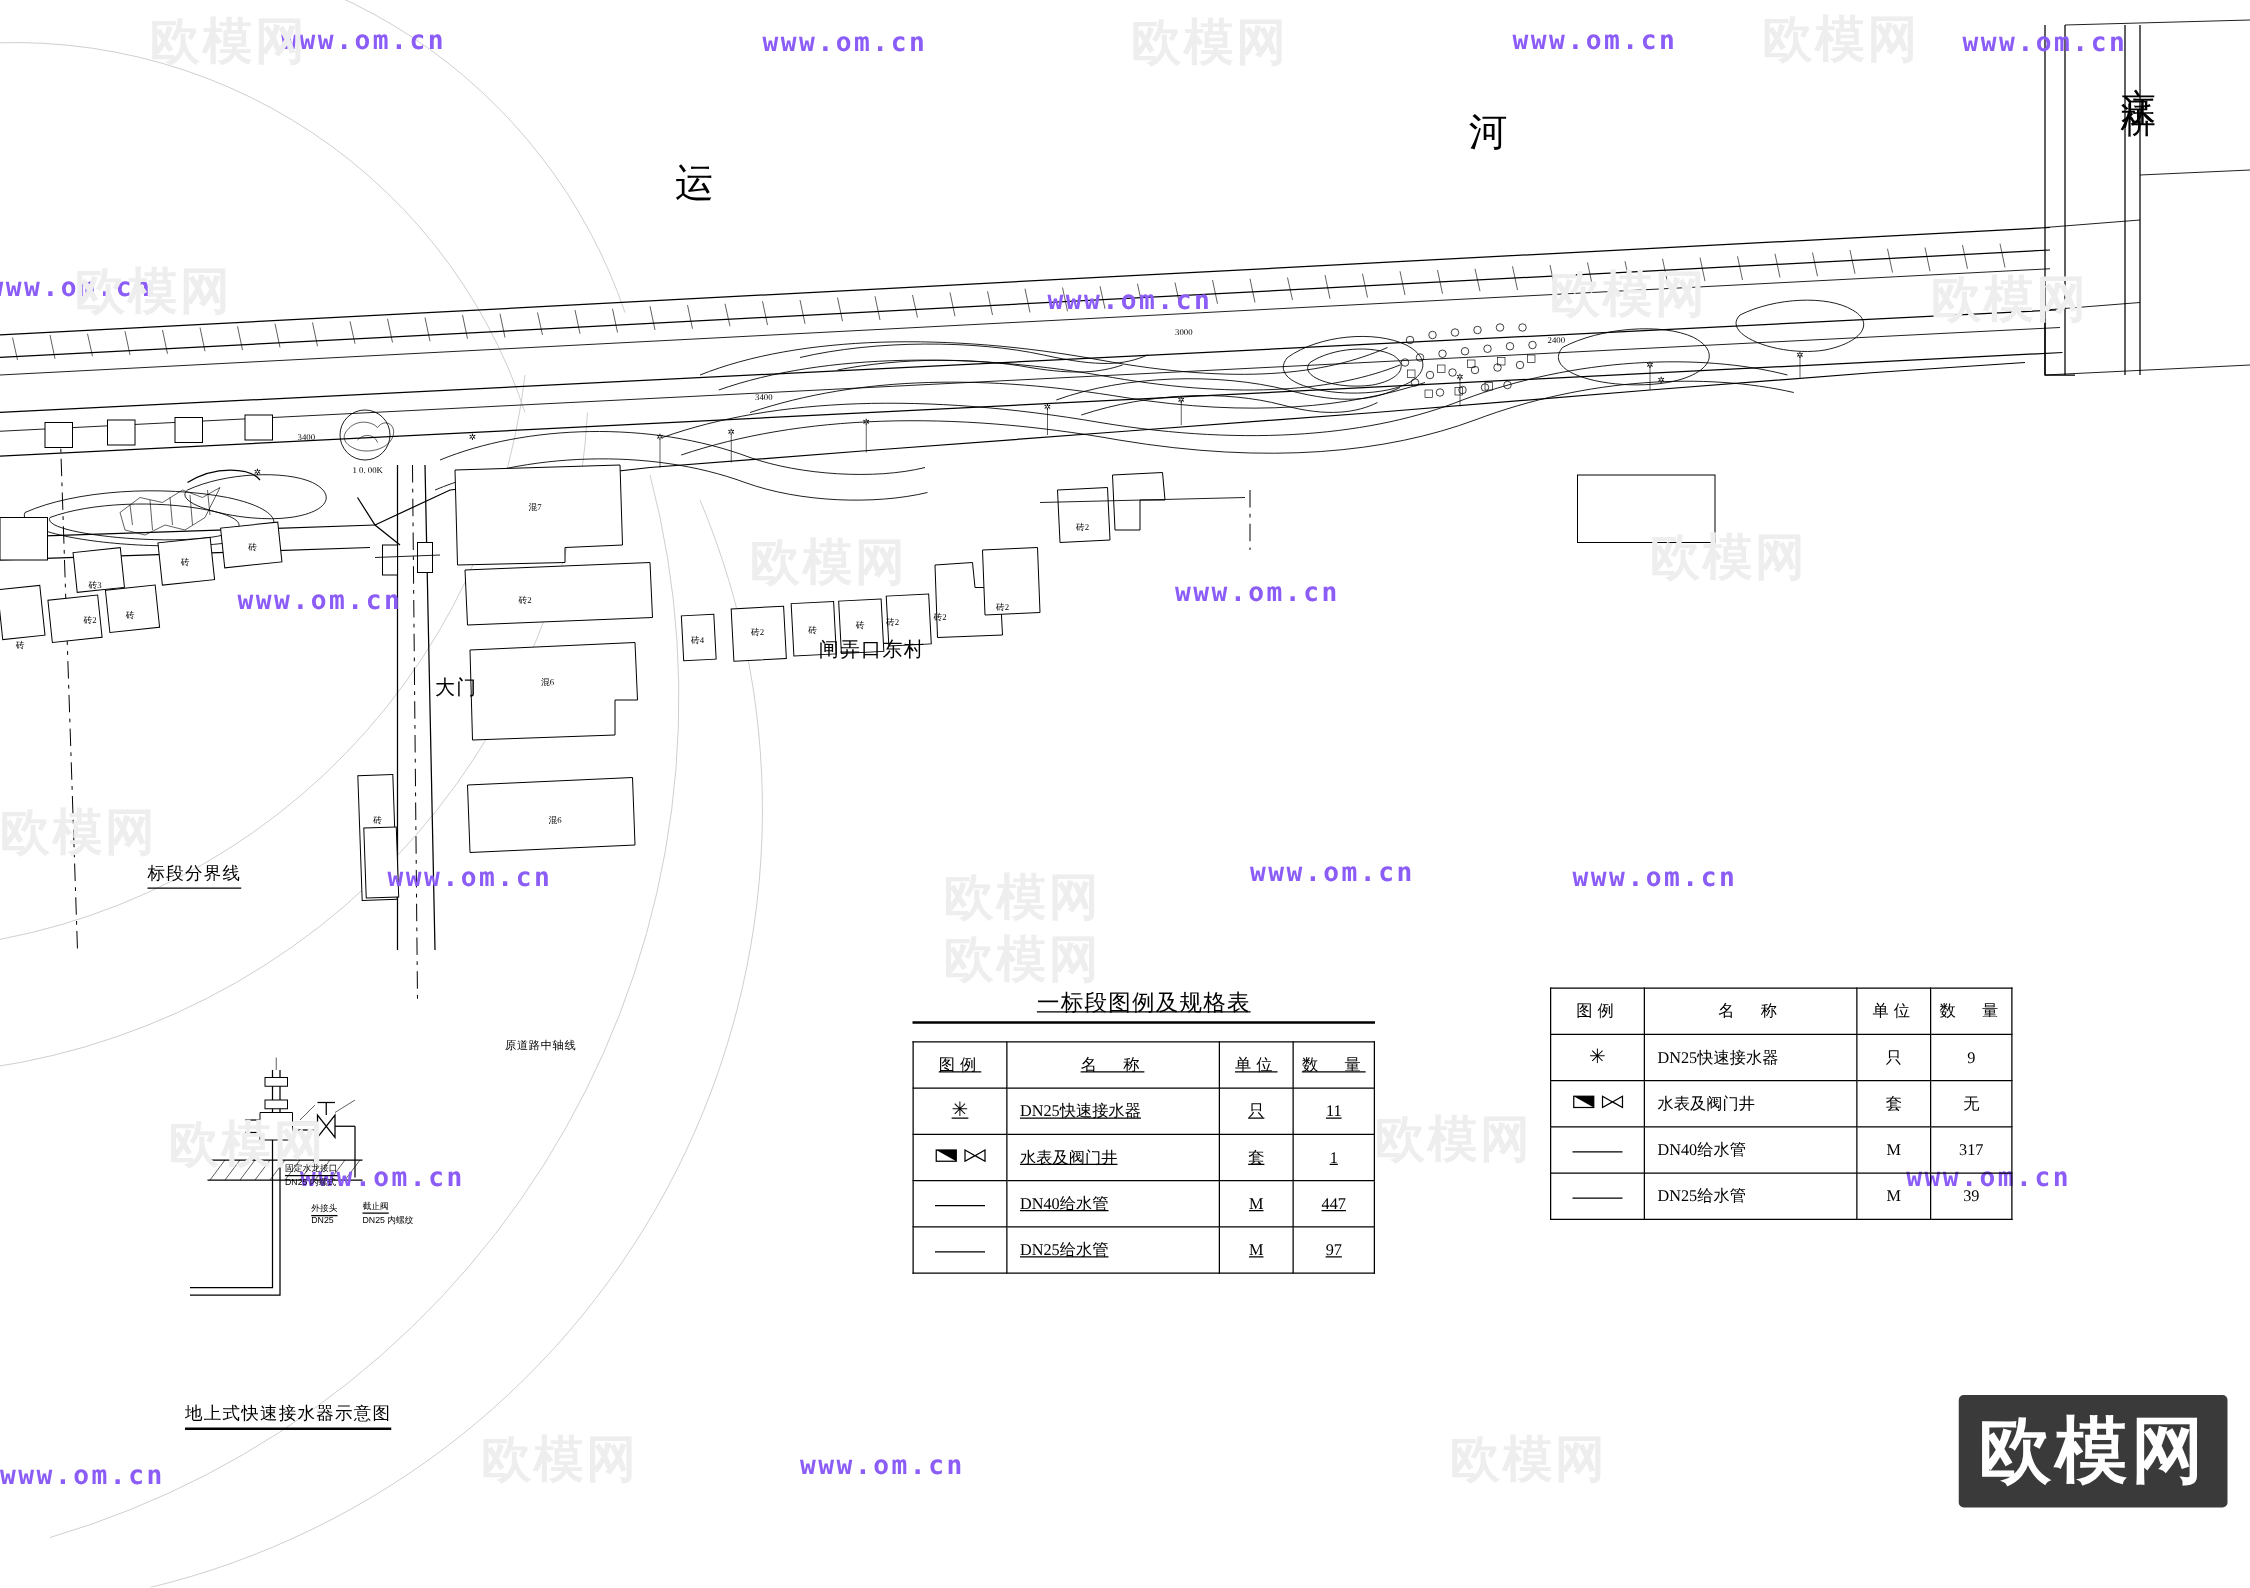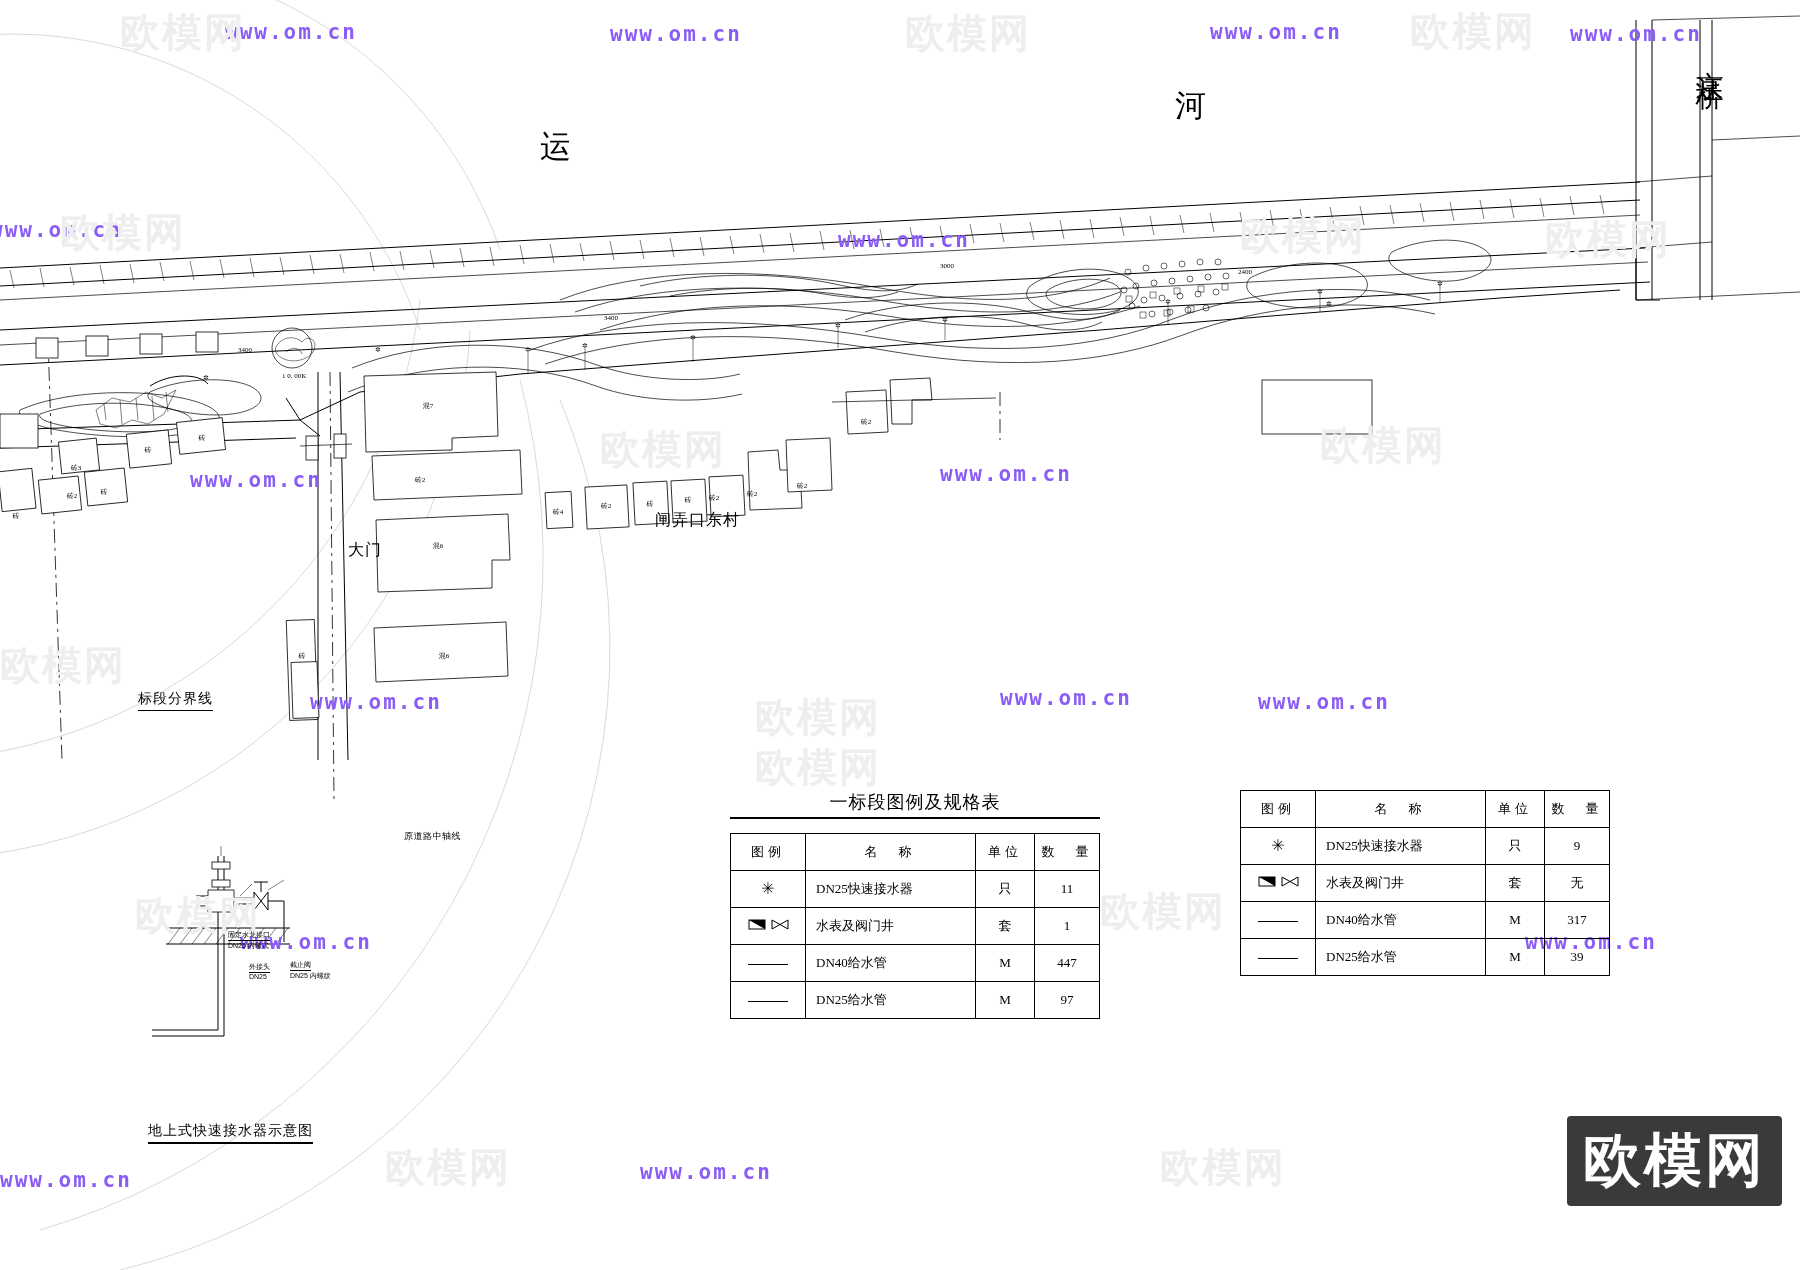--- a/index.html
+++ b/index.html
@@ -422,38 +422,38 @@
 
   <div class="maplabel big-cn" style="left:540px;top:126px;">运</div>
   <div class="maplabel big-cn" style="left:1175px;top:85px;">河</div>
 
   <div class="maplabel vert" style="left:1690px;top:48px;">京江桥</div>
 
   <div class="maplabel mid-cn" style="left:655px;top:510px;">闸弄口东村</div>
 
   <div class="maplabel mid-cn" style="left:348px;top:540px;">大门</div>
 
-  <div class="maplabel sm-cn ul" style="left:118px;top:690px;margin-left:20px;">标段分界线</div>
+  <div class="maplabel sm-cn ul" style="left:118px;top:690px;">标段分界线</div>
 
   <div class="maplabel" style="left:404px;top:830px;font-size:9px;letter-spacing:0.5px;">原道路中轴线</div>
 
   <div>
     <div class="dtxt u" style="left:228px;top:930px;">固定水龙接口</div>
     <div class="dtxt" style="left:228px;top:941px;">DN25 内螺式</div>
 
     <div class="dtxt u" style="left:249px;top:962px;">外接头</div>
     <div class="dtxt" style="left:249px;top:973px;">DN25</div>
 
     <div class="dtxt u" style="left:290px;top:960px;">截止阀</div>
     <div class="dtxt" style="left:290px;top:971px;">DN25 内螺纹</div>
   </div>
 
   <div class="detail-cap" style="left:148px;top:1122px;">地上式快速接水器示意图</div>
 
-  <div class="legend" style="left:730px;top:790px;">
+  <div class="legend" style="left:730px;top:790px;text-decoration:underline;">
     <div class="cap">一标段图例及规格表</div>
     <table class="lt">
       <thead>
         <tr>
           <td class="c-sym">图例</td>
           <td class="c-name" style="text-align:center;padding-left:0;">名　称</td>
           <td class="c-unit">单位</td>
           <td class="c-qty">数　量</td>
         </tr>
       </thead>

